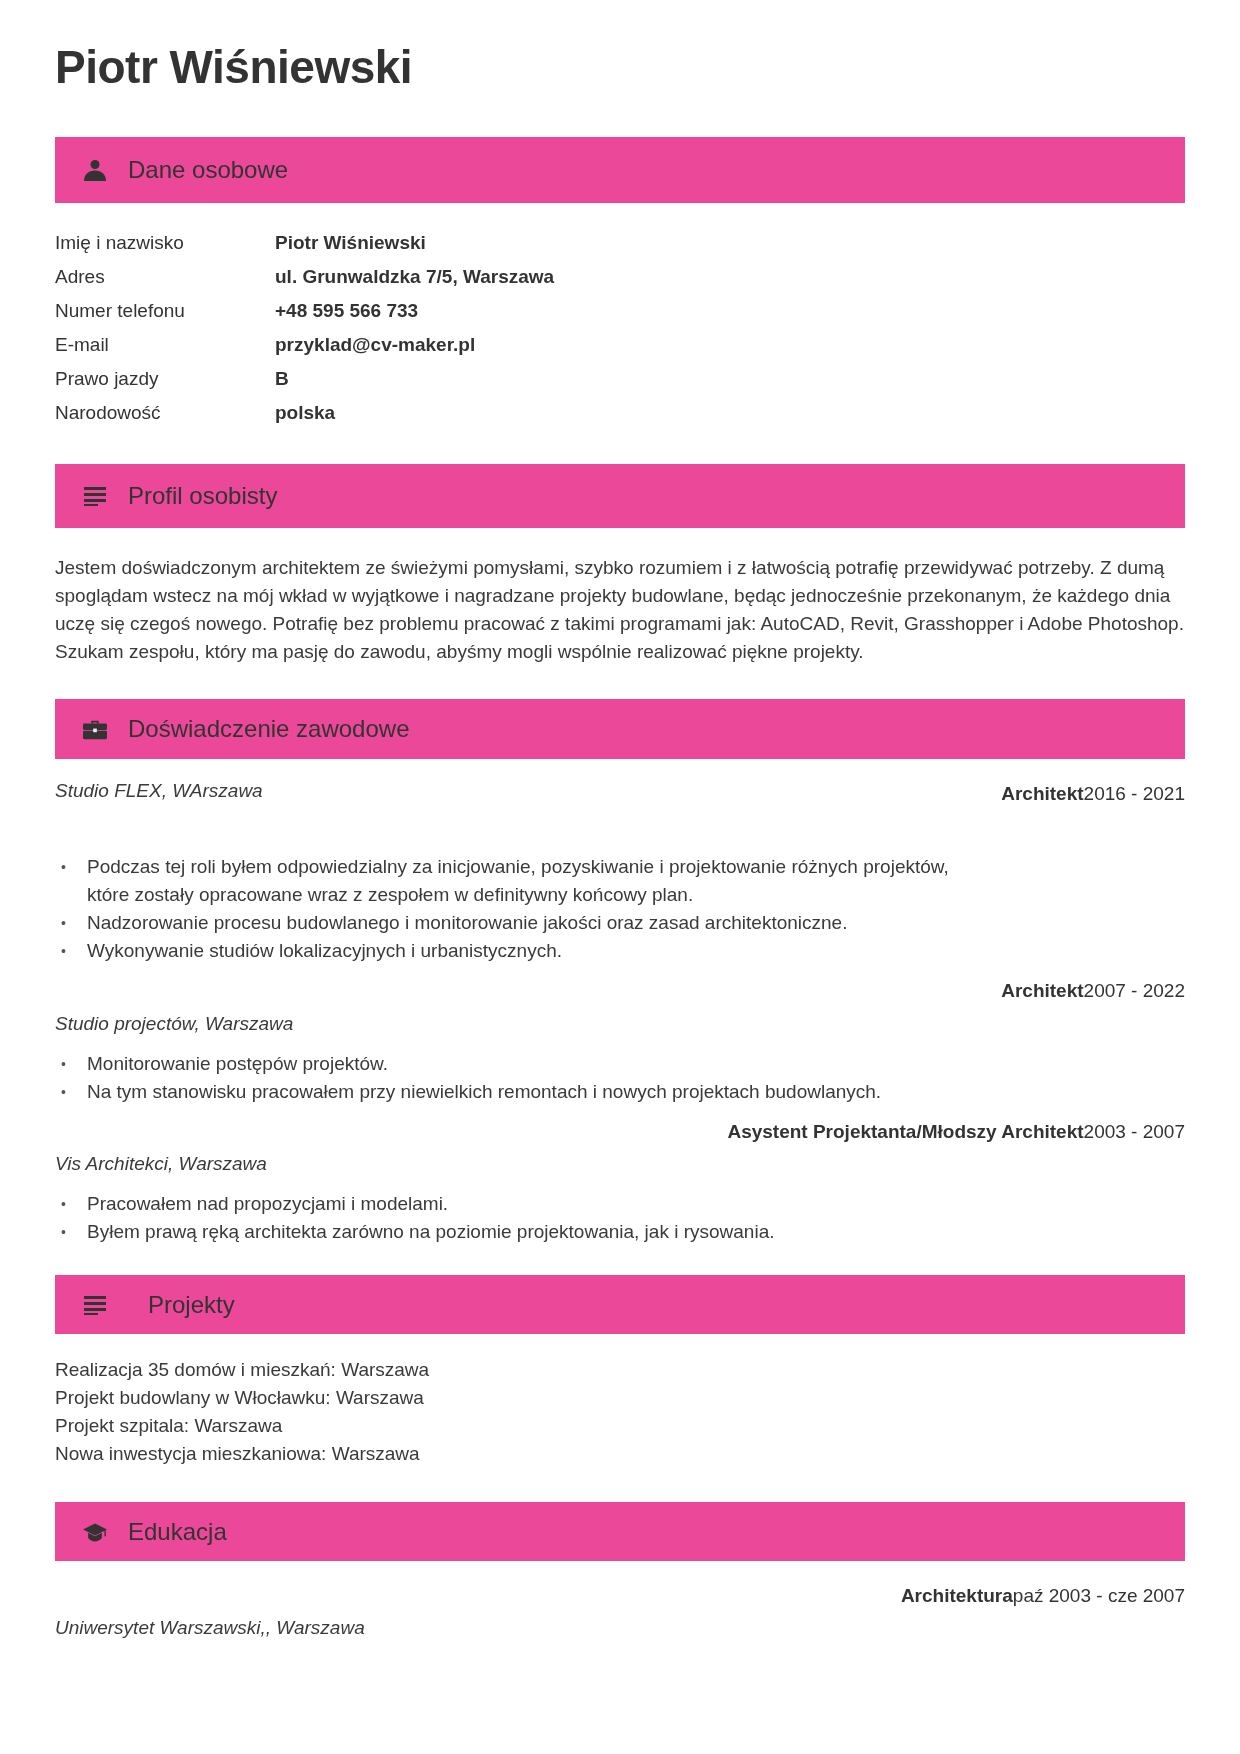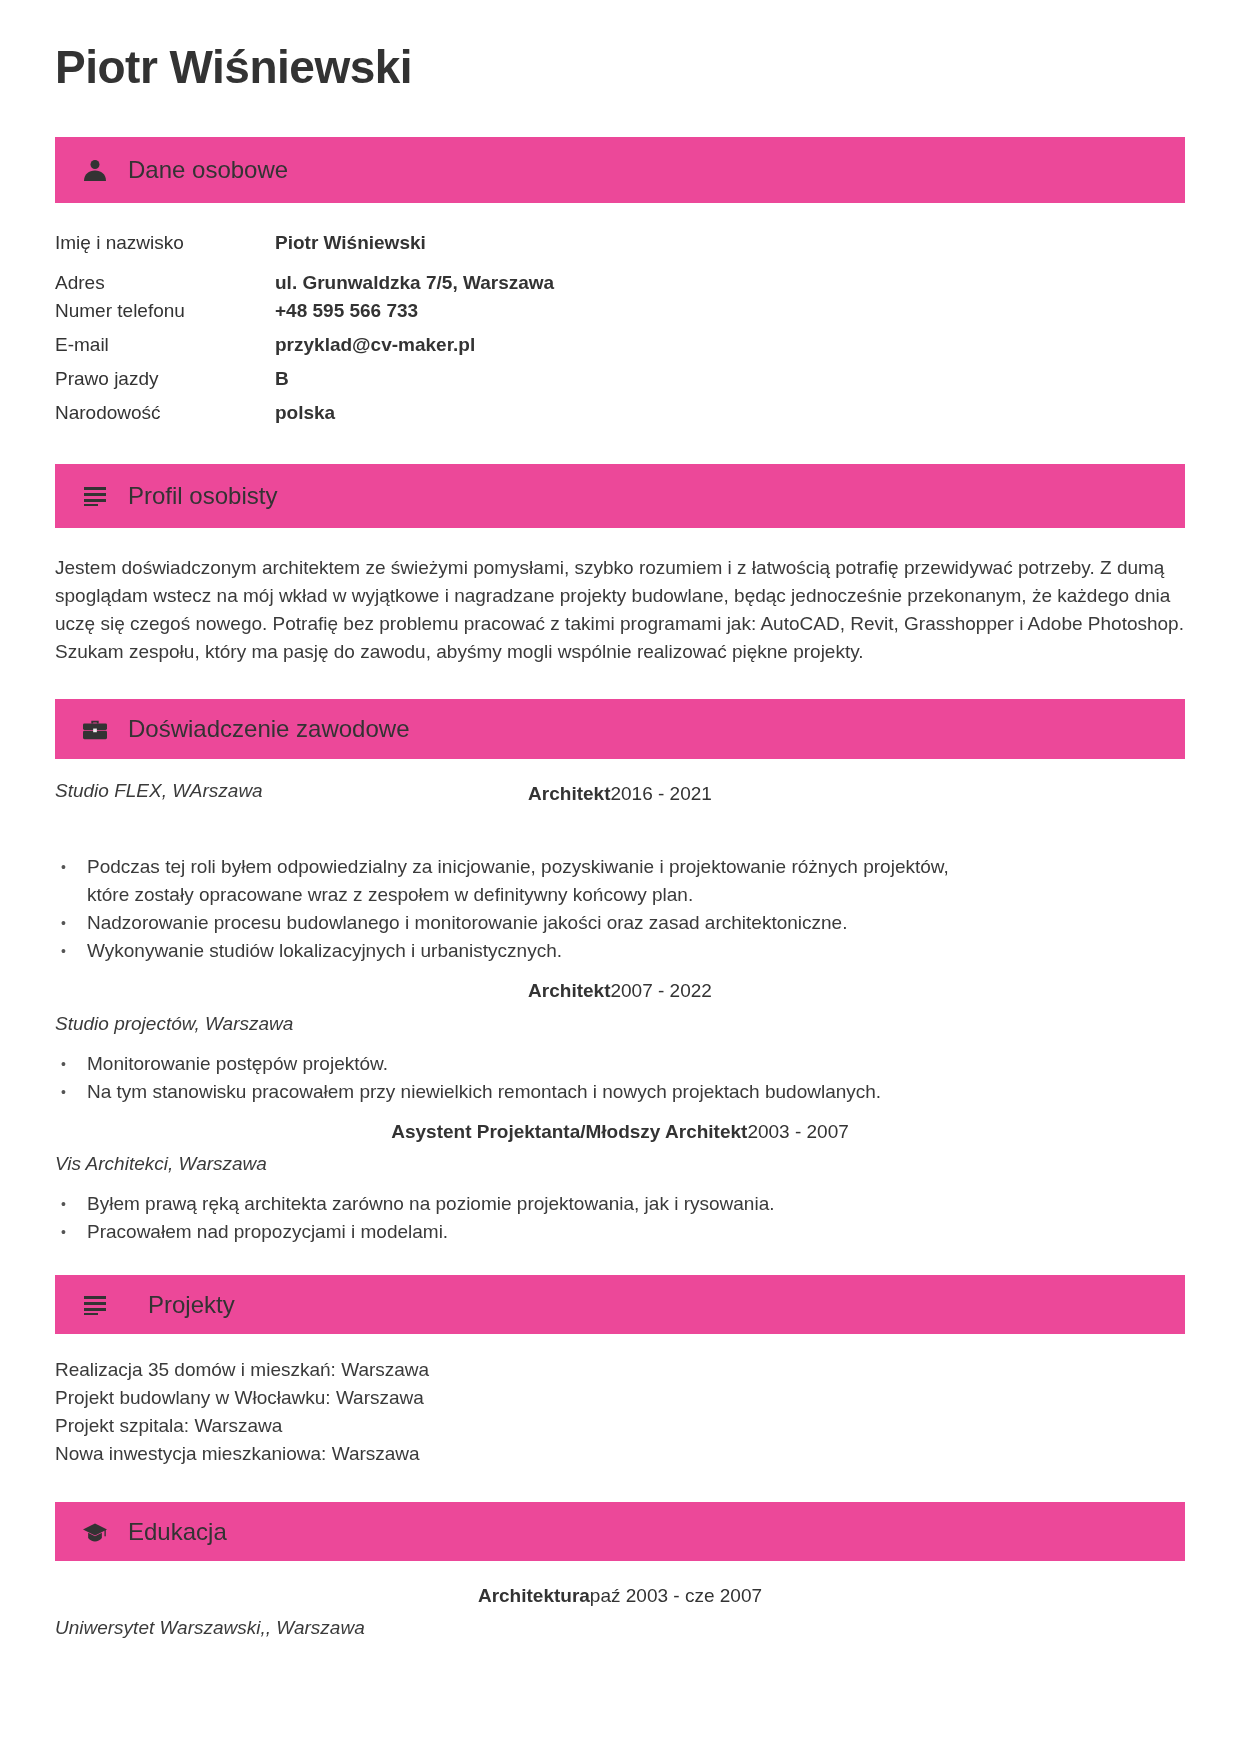--- a/index.html
+++ b/index.html
@@ -17,21 +17,21 @@
       left: 55px; width: 1130px; background: #ec4899;
       display: flex; align-items: center;
     }
     .sec-head .ic { width: 24px; height: 24px; margin-left: 28px; margin-right: 21px; display: flex; align-items: center; justify-content: center; }
     .sec-head .ic svg { display: block; }
     .sec-head .title { font-size: 24px; color: #333333; }
     .kv-row { left: 55px; width: 800px; height: 34px; display: flex; align-items: center; font-size: 19px; }
     .kv-row .lbl { width: 220px; color: #333333; }
     .kv-row .val { font-weight: bold; color: #333333; }
     .para { left: 55px; width: 1130px; font-size: 19px; line-height: 28px; color: #3a3a3a; }
-    .job-row { left: 55px; width: 1130px; display: flex; justify-content: center; font-size: 19px; height: 28px; align-items: center; }
+    .job-row { left: 55px; width: 1130px; display: flex; justify-content: flex-end; font-size: 19px; height: 28px; align-items: center; }
     .job-row .jt { font-weight: bold; color: #333333; }
     .job-row .jd { color: #333333; }
     .company { left: 55px; font-size: 19px; font-style: italic; color: #3a3a3a; height: 28px; line-height: 28px; }
     .bullets { left: 55px; width: 1000px; margin: 4px; padding: 0; list-style: none; font-size: 19px; line-height: 28px; color: #3a3a3a; }
     .bullets li { position: relative; padding-left: 28px; }
     .bullets li::before { content: "\2022"; position: absolute; left: 2px; top: 0; font-size: 14px; color: #555; }
     .plain-list { left: 55px; font-size: 19px; line-height: 28px; color: #3a3a3a; }
   </style>
 </head>
 <body>
@@ -45,21 +45,21 @@
         <path d="M1 23 C1 16 6 12.5 12 12.5 C18 12.5 23 16 23 23 Z" fill="#333"></path>
       </svg>
   </span>
   <span class="title">Dane osobowe</span>
 </div>
 
 <div class="abs kv-row" style="top:226px;">
   <span class="lbl">Imię i nazwisko</span>
   <span class="val">Piotr Wiśniewski</span>
 </div>
-<div class="abs kv-row" style="top:260px;align-items:flex-end;">
+<div class="abs kv-row" style="top:260px;">
   <span class="lbl">Adres</span>
   <span class="val">ul. Grunwaldzka 7/5, Warszawa</span>
 </div>
 <div class="abs kv-row" style="top:294px;">
   <span class="lbl">Numer telefonu</span>
   <span class="val">+48 595 566 733</span>
 </div>
 <div class="abs kv-row" style="top:328px;">
   <span class="lbl">E-mail</span>
   <span class="val">przyklad@cv-maker.pl</span>
@@ -119,22 +119,22 @@
   <li>Monitorowanie postępów projektów.</li>
   <li>Na tym stanowisku pracowałem przy niewielkich remontach i nowych projektach budowlanych.</li>
 </ul>
 
 <div class="abs job-row" style="top:1118px;">
   <span class="jt">Asystent Projektanta/Młodszy Architekt</span>
   <span class="jd">2003 - 2007</span>
 </div>
 <div class="abs company" style="top:1150px;">Vis Architekci, Warszawa</div>
 <ul class="abs bullets" style="top:1186px;">
+  <li>Pracowałem nad propozycjami i modelami.</li>
   <li>Byłem prawą ręką architekta zarówno na poziomie projektowania, jak i rysowania.</li>
-  <li>Pracowałem nad propozycjami i modelami.</li>
 </ul>
 
 <div class="abs sec-head" style="top:1275px;height:59px;gap:20px;">
   <span class="ic">
     <svg width="22" height="20" viewBox="0 0 22 20">
         <rect x="0" y="1" width="22" height="3" fill="#333"></rect>
         <rect x="0" y="7" width="22" height="3" fill="#333"></rect>
         <rect x="0" y="13" width="22" height="3" fill="#333"></rect>
         <rect x="0" y="18" width="14" height="2.5" fill="#333"></rect>
       </svg>

